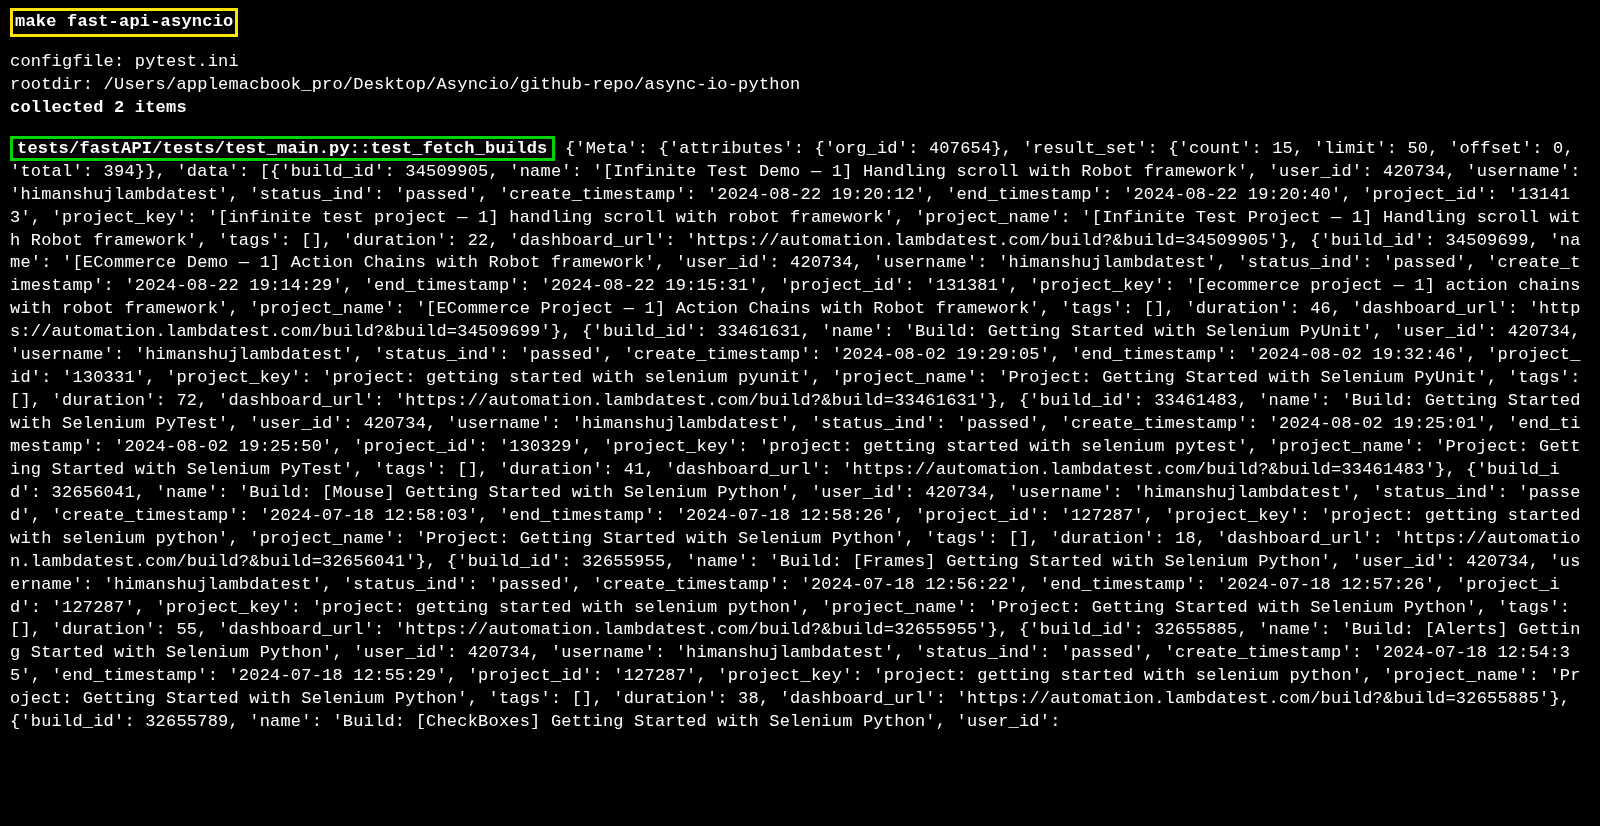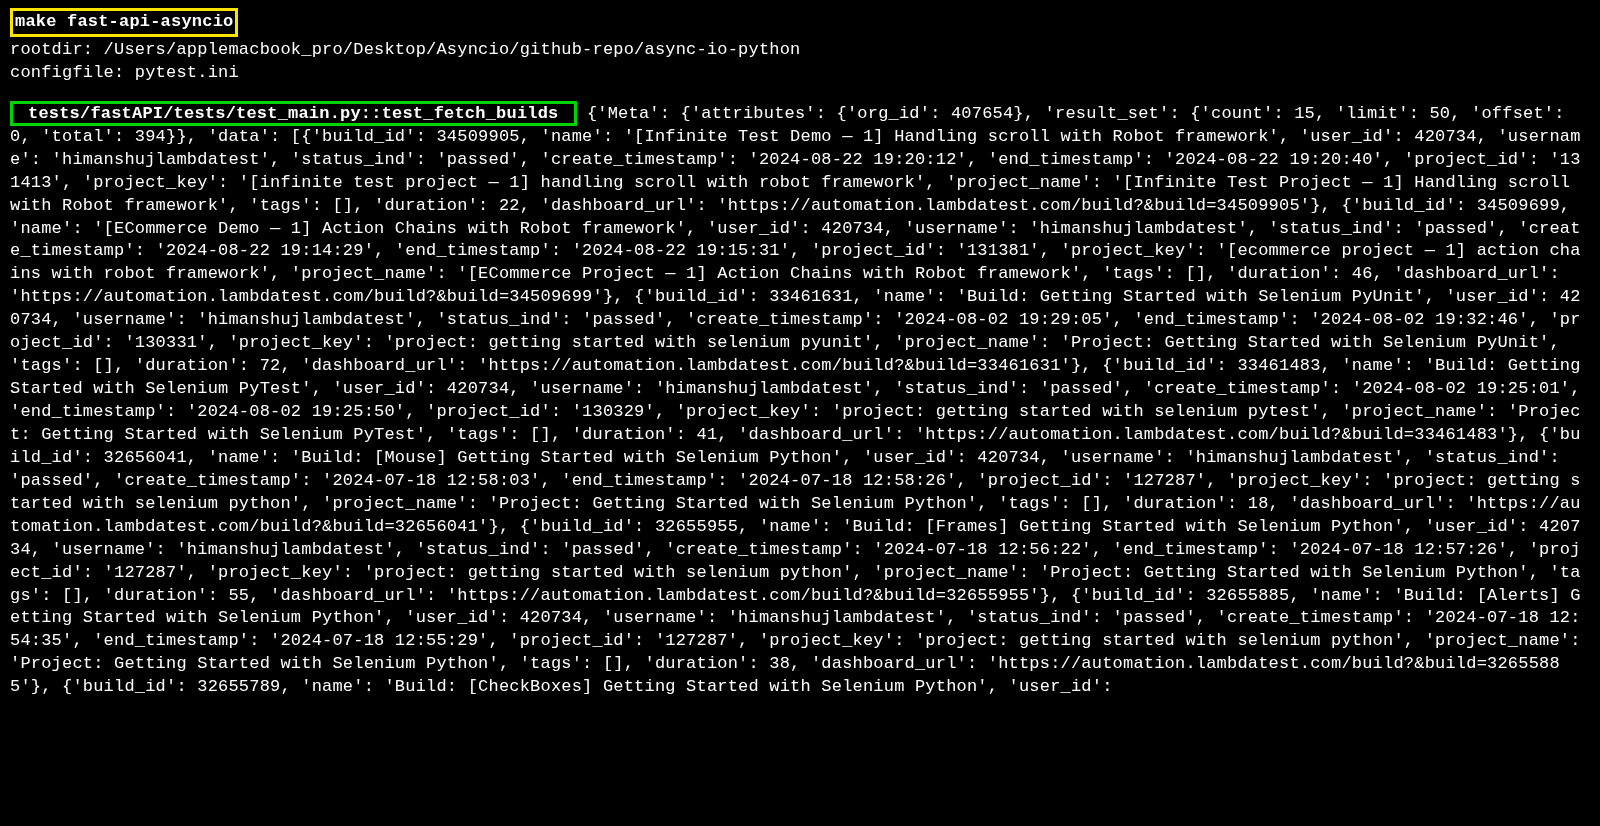--- a/index.html
+++ b/index.html
@@ -12,38 +12,39 @@
       letter-spacing: 0.2px;
       padding: 8px 10px;
       width: 1600px;
       height: 826px;
       overflow: hidden;
     }
     .cmd-highlight {
       display: inline-block;
       border: 3px solid #fce300;
       padding: 0 2px;
-      margin-bottom: 2px;
+      margin-bottom: 14px;
     }
     .bold { font-weight: 700; }
     .test-path-highlight {
       border: 3px solid #00d400;
-      padding: 0 15px;
+      padding: 0 4px;
     }
     .output-block {
       white-space: pre-wrap;
       word-break: break-all;
     }
     .header-line { white-space: pre; }
   </style>
 </head>
 <body>
 
 <div>
   <div class="cmd-highlight bold">make fast-api-asyncio</div>
 
+  <div class="header-line">configfile: pytest.ini</div>
   <div class="header-line">rootdir: /Users/applemacbook_pro/Desktop/Asyncio/github-repo/async-io-python</div>
-  <div class="header-line">configfile: pytest.ini</div>
+  <div class="header-line bold">collected 2 items</div>
 
   <div style="height:18px"></div>
 
   <div class="output-block"><span class="test-path-highlight bold">tests/fastAPI/tests/test_main.py::test_fetch_builds</span><span> {'Meta': {'attributes': {'org_id': 407654}, 'result_set': {'count': 15, 'limit': 50, 'offset': 0, 'total': 394}}, 'data': [{'build_id': 34509905, 'name': '[Infinite Test Demo — 1] Handling scroll with Robot framework', 'user_id': 420734, 'username': 'himanshujlambdatest', 'status_ind': 'passed', 'create_timestamp': '2024-08-22 19:20:12', 'end_timestamp': '2024-08-22 19:20:40', 'project_id': '131413', 'project_key': '[infinite test project — 1] handling scroll with robot framework', 'project_name': '[Infinite Test Project — 1] Handling scroll with Robot framework', 'tags': [], 'duration': 22, 'dashboard_url': 'https://automation.lambdatest.com/build?&amp;build=34509905'}, {'build_id': 34509699, 'name': '[ECommerce Demo — 1] Action Chains with Robot framework', 'user_id': 420734, 'username': 'himanshujlambdatest', 'status_ind': 'passed', 'create_timestamp': '2024-08-22 19:14:29', 'end_timestamp': '2024-08-22 19:15:31', 'project_id': '131381', 'project_key': '[ecommerce project — 1] action chains with robot framework', 'project_name': '[ECommerce Project — 1] Action Chains with Robot framework', 'tags': [], 'duration': 46, 'dashboard_url': 'https://automation.lambdatest.com/build?&amp;build=34509699'}, {'build_id': 33461631, 'name': 'Build: Getting Started with Selenium PyUnit', 'user_id': 420734, 'username': 'himanshujlambdatest', 'status_ind': 'passed', 'create_timestamp': '2024-08-02 19:29:05', 'end_timestamp': '2024-08-02 19:32:46', 'project_id': '130331', 'project_key': 'project: getting started with selenium pyunit', 'project_name': 'Project: Getting Started with Selenium PyUnit', 'tags': [], 'duration': 72, 'dashboard_url': 'https://automation.lambdatest.com/build?&amp;build=33461631'}, {'build_id': 33461483, 'name': 'Build: Getting Started with Selenium PyTest', 'user_id': 420734, 'username': 'himanshujlambdatest', 'status_ind': 'passed', 'create_timestamp': '2024-08-02 19:25:01', 'end_timestamp': '2024-08-02 19:25:50', 'project_id': '130329', 'project_key': 'project: getting started with selenium pytest', 'project_name': 'Project: Getting Started with Selenium PyTest', 'tags': [], 'duration': 41, 'dashboard_url': 'https://automation.lambdatest.com/build?&amp;build=33461483'}, {'build_id': 32656041, 'name': 'Build: [Mouse] Getting Started with Selenium Python', 'user_id': 420734, 'username': 'himanshujlambdatest', 'status_ind': 'passed', 'create_timestamp': '2024-07-18 12:58:03', 'end_timestamp': '2024-07-18 12:58:26', 'project_id': '127287', 'project_key': 'project: getting started with selenium python', 'project_name': 'Project: Getting Started with Selenium Python', 'tags': [], 'duration': 18, 'dashboard_url': 'https://automation.lambdatest.com/build?&amp;build=32656041'}, {'build_id': 32655955, 'name': 'Build: [Frames] Getting Started with Selenium Python', 'user_id': 420734, 'username': 'himanshujlambdatest', 'status_ind': 'passed', 'create_timestamp': '2024-07-18 12:56:22', 'end_timestamp': '2024-07-18 12:57:26', 'project_id': '127287', 'project_key': 'project: getting started with selenium python', 'project_name': 'Project: Getting Started with Selenium Python', 'tags': [], 'duration': 55, 'dashboard_url': 'https://automation.lambdatest.com/build?&amp;build=32655955'}, {'build_id': 32655885, 'name': 'Build: [Alerts] Getting Started with Selenium Python', 'user_id': 420734, 'username': 'himanshujlambdatest', 'status_ind': 'passed', 'create_timestamp': '2024-07-18 12:54:35', 'end_timestamp': '2024-07-18 12:55:29', 'project_id': '127287', 'project_key': 'project: getting started with selenium python', 'project_name': 'Project: Getting Started with Selenium Python', 'tags': [], 'duration': 38, 'dashboard_url': 'https://automation.lambdatest.com/build?&amp;build=32655885'}, {'build_id': 32655789, 'name': 'Build: [CheckBoxes] Getting Started with Selenium Python', 'user_id':</span></div>
 </div>
 
 </body></html>

